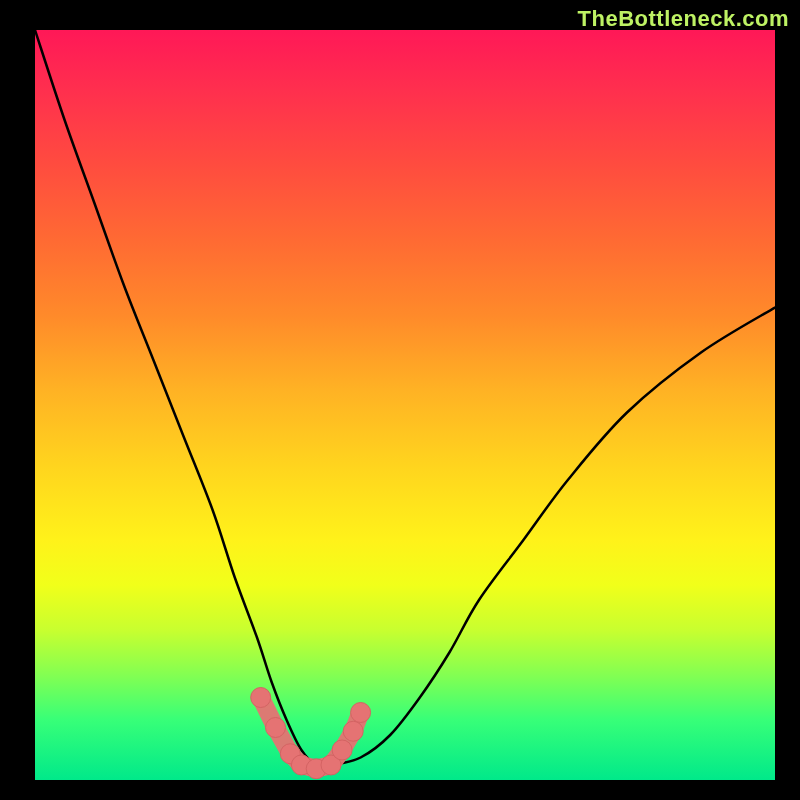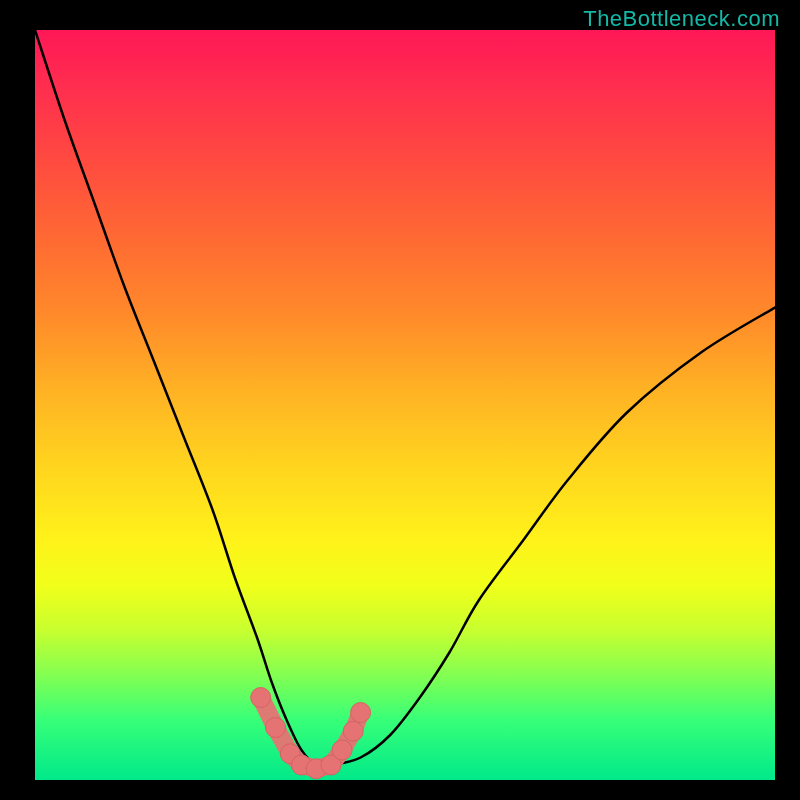--- a/index.html
+++ b/index.html
@@ -13,21 +13,21 @@
     #ff8a2a 38%,
     #ffb224 48%,
     #ffd41e 58%,
     #fff21a 68%,
     #f1ff1a 74%,
     #c8ff2f 80%,
     #83ff52 86%,
     #37ff78 92%,
     #00e98a 100%);
 }
-.watermark{position:absolute;top:6px;right:20px;color:#14b8a6;font-size:22px;letter-spacing:.5px;font-weight:400}
+.watermark{position:absolute;top:6px;right:11px;color:#bef264;font-size:22px;letter-spacing:.5px;font-weight:700}
 svg{position:absolute;left:0;top:0}
 </style>
 </head>
 <body>
 
 <div class="frame">
   <div class="plot">
     <svg width="740" height="750" viewBox="0 0 740 750">
       <g id="svg-root">
           <line x1="0" y1="746.25" x2="740" y2="746.25" stroke="#00e676" stroke-width="3" opacity="0"></line>

